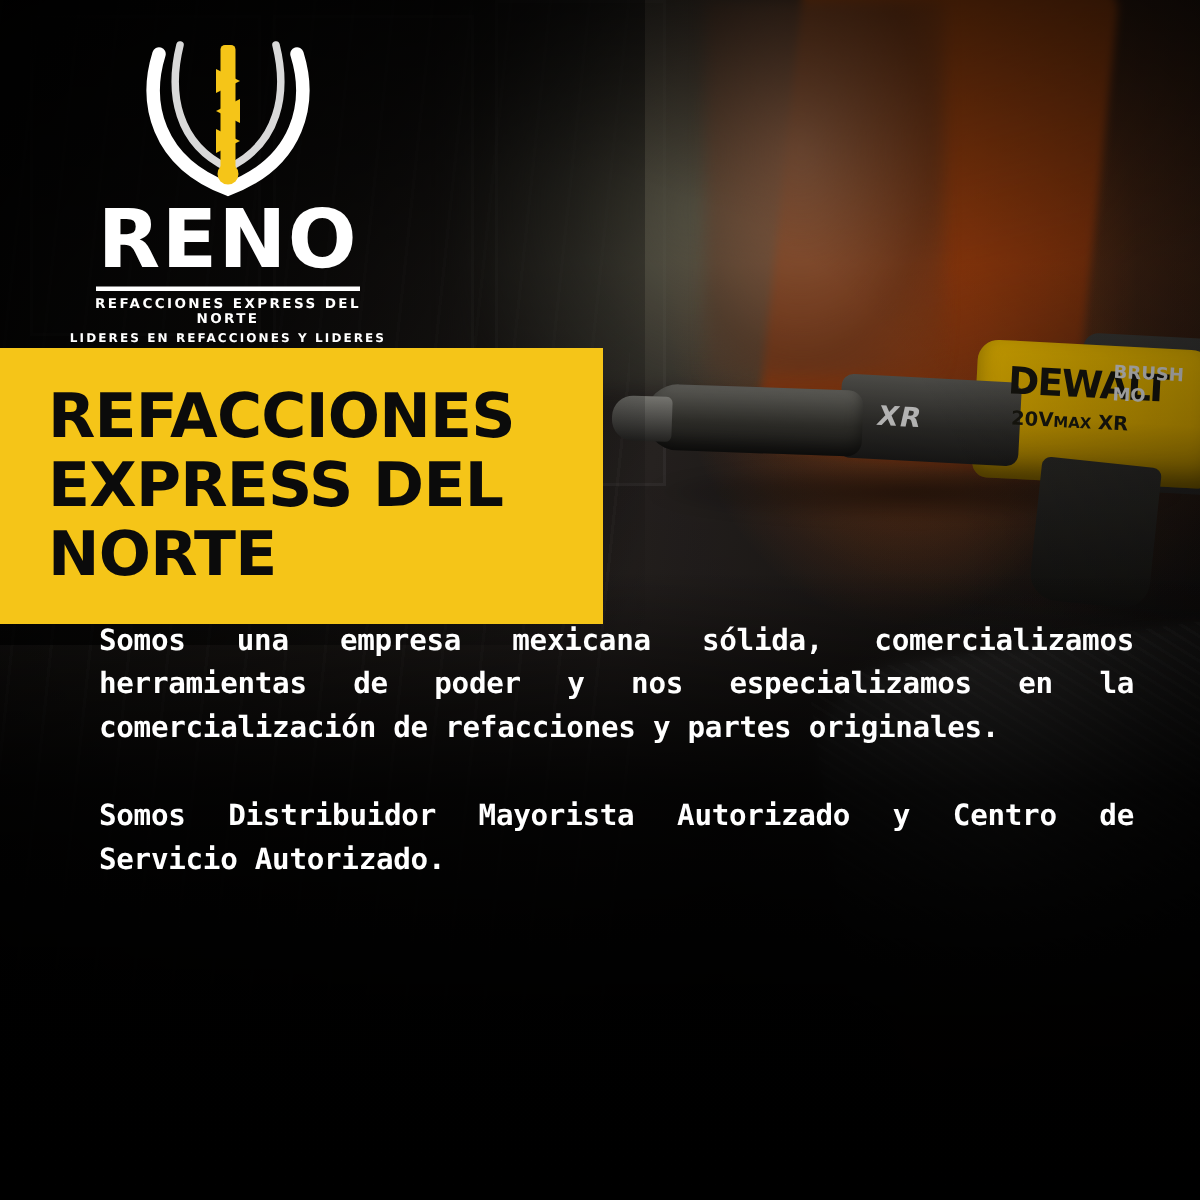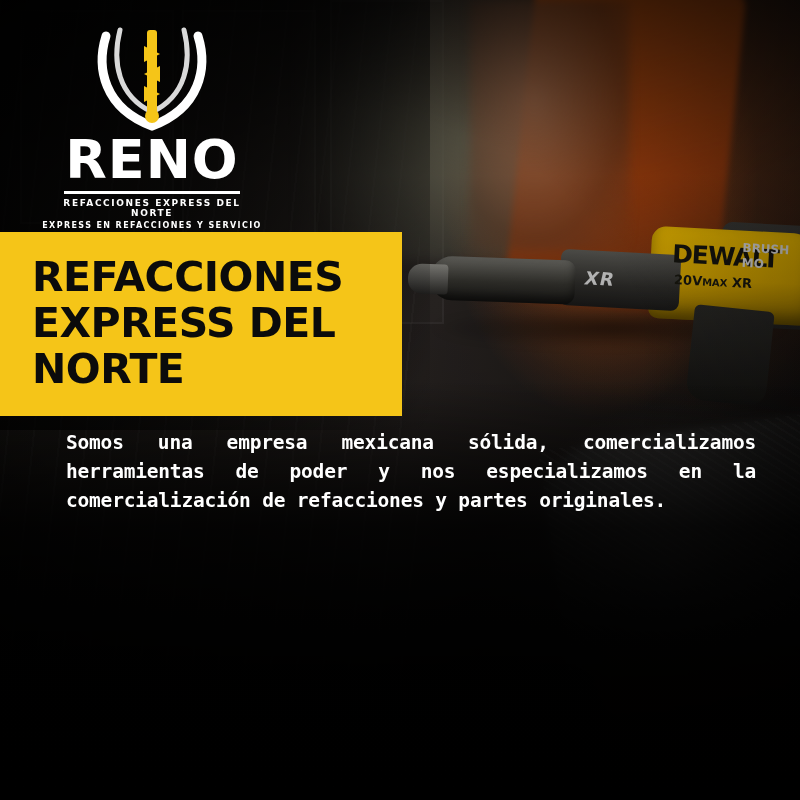--- a/index.html
+++ b/index.html
@@ -281,21 +281,21 @@
     font: 700 41px/46px "DejaVu Sans", sans-serif;
     color: #0b0b0b;
     letter-spacing: -0.5px;
     text-transform: uppercase;
     margin: 0;
   }
 
   
   .copy {
     position: absolute;
-    left: 66px; top: 428px;
+    left: 66px; top: 412px;
     width: 690px;
     z-index: 7;
   }
   .copy p {
     margin: 0 0 30px 0;
     font: 700 19.5px/29px "DejaVu Sans Mono", monospace;
     color: #ffffff;
     text-align: justify;
     letter-spacing: -0.2px;
   }
@@ -355,24 +355,25 @@
         <rect x="55" y="6" width="10" height="84" rx="3" fill="#f5c518"></rect>
         <path d="M52 22 L68 30 L52 38 Z" fill="#f5c518"></path>
         <path d="M68 42 L52 50 L68 58 Z" fill="#f5c518"></path>
         <path d="M52 62 L68 70 L52 78 Z" fill="#f5c518"></path>
         <circle cx="60" cy="92" r="7" fill="#f5c518"></circle>
       </svg>
     </div>
     <div class="logo-word">RENO</div>
     <div class="logo-rule"></div>
     <div class="logo-tag1">REFACCIONES EXPRESS DEL NORTE</div>
-    <div class="logo-tag2">EXPRESS EN REFACCIONES Y SERVICIO</div>
+    <div class="logo-tag2">LIDERES EN REFACCIONES Y LIDERES</div>
   </div>
 
   <div class="headline-block">
     <h1 class="headline">REFACCIONES EXPRESS DEL NORTE</h1>
   </div>
 
   <div class="copy">
     <p>Somos una empresa mexicana sólida, comercializamos herramientas de poder y nos especializamos en la comercialización de refacciones y partes originales.</p>
+    <p>Somos Distribuidor Mayorista Autorizado y Centro de Servicio Autorizado.</p>
   </div>
 
 </div>
 
 </body></html>

